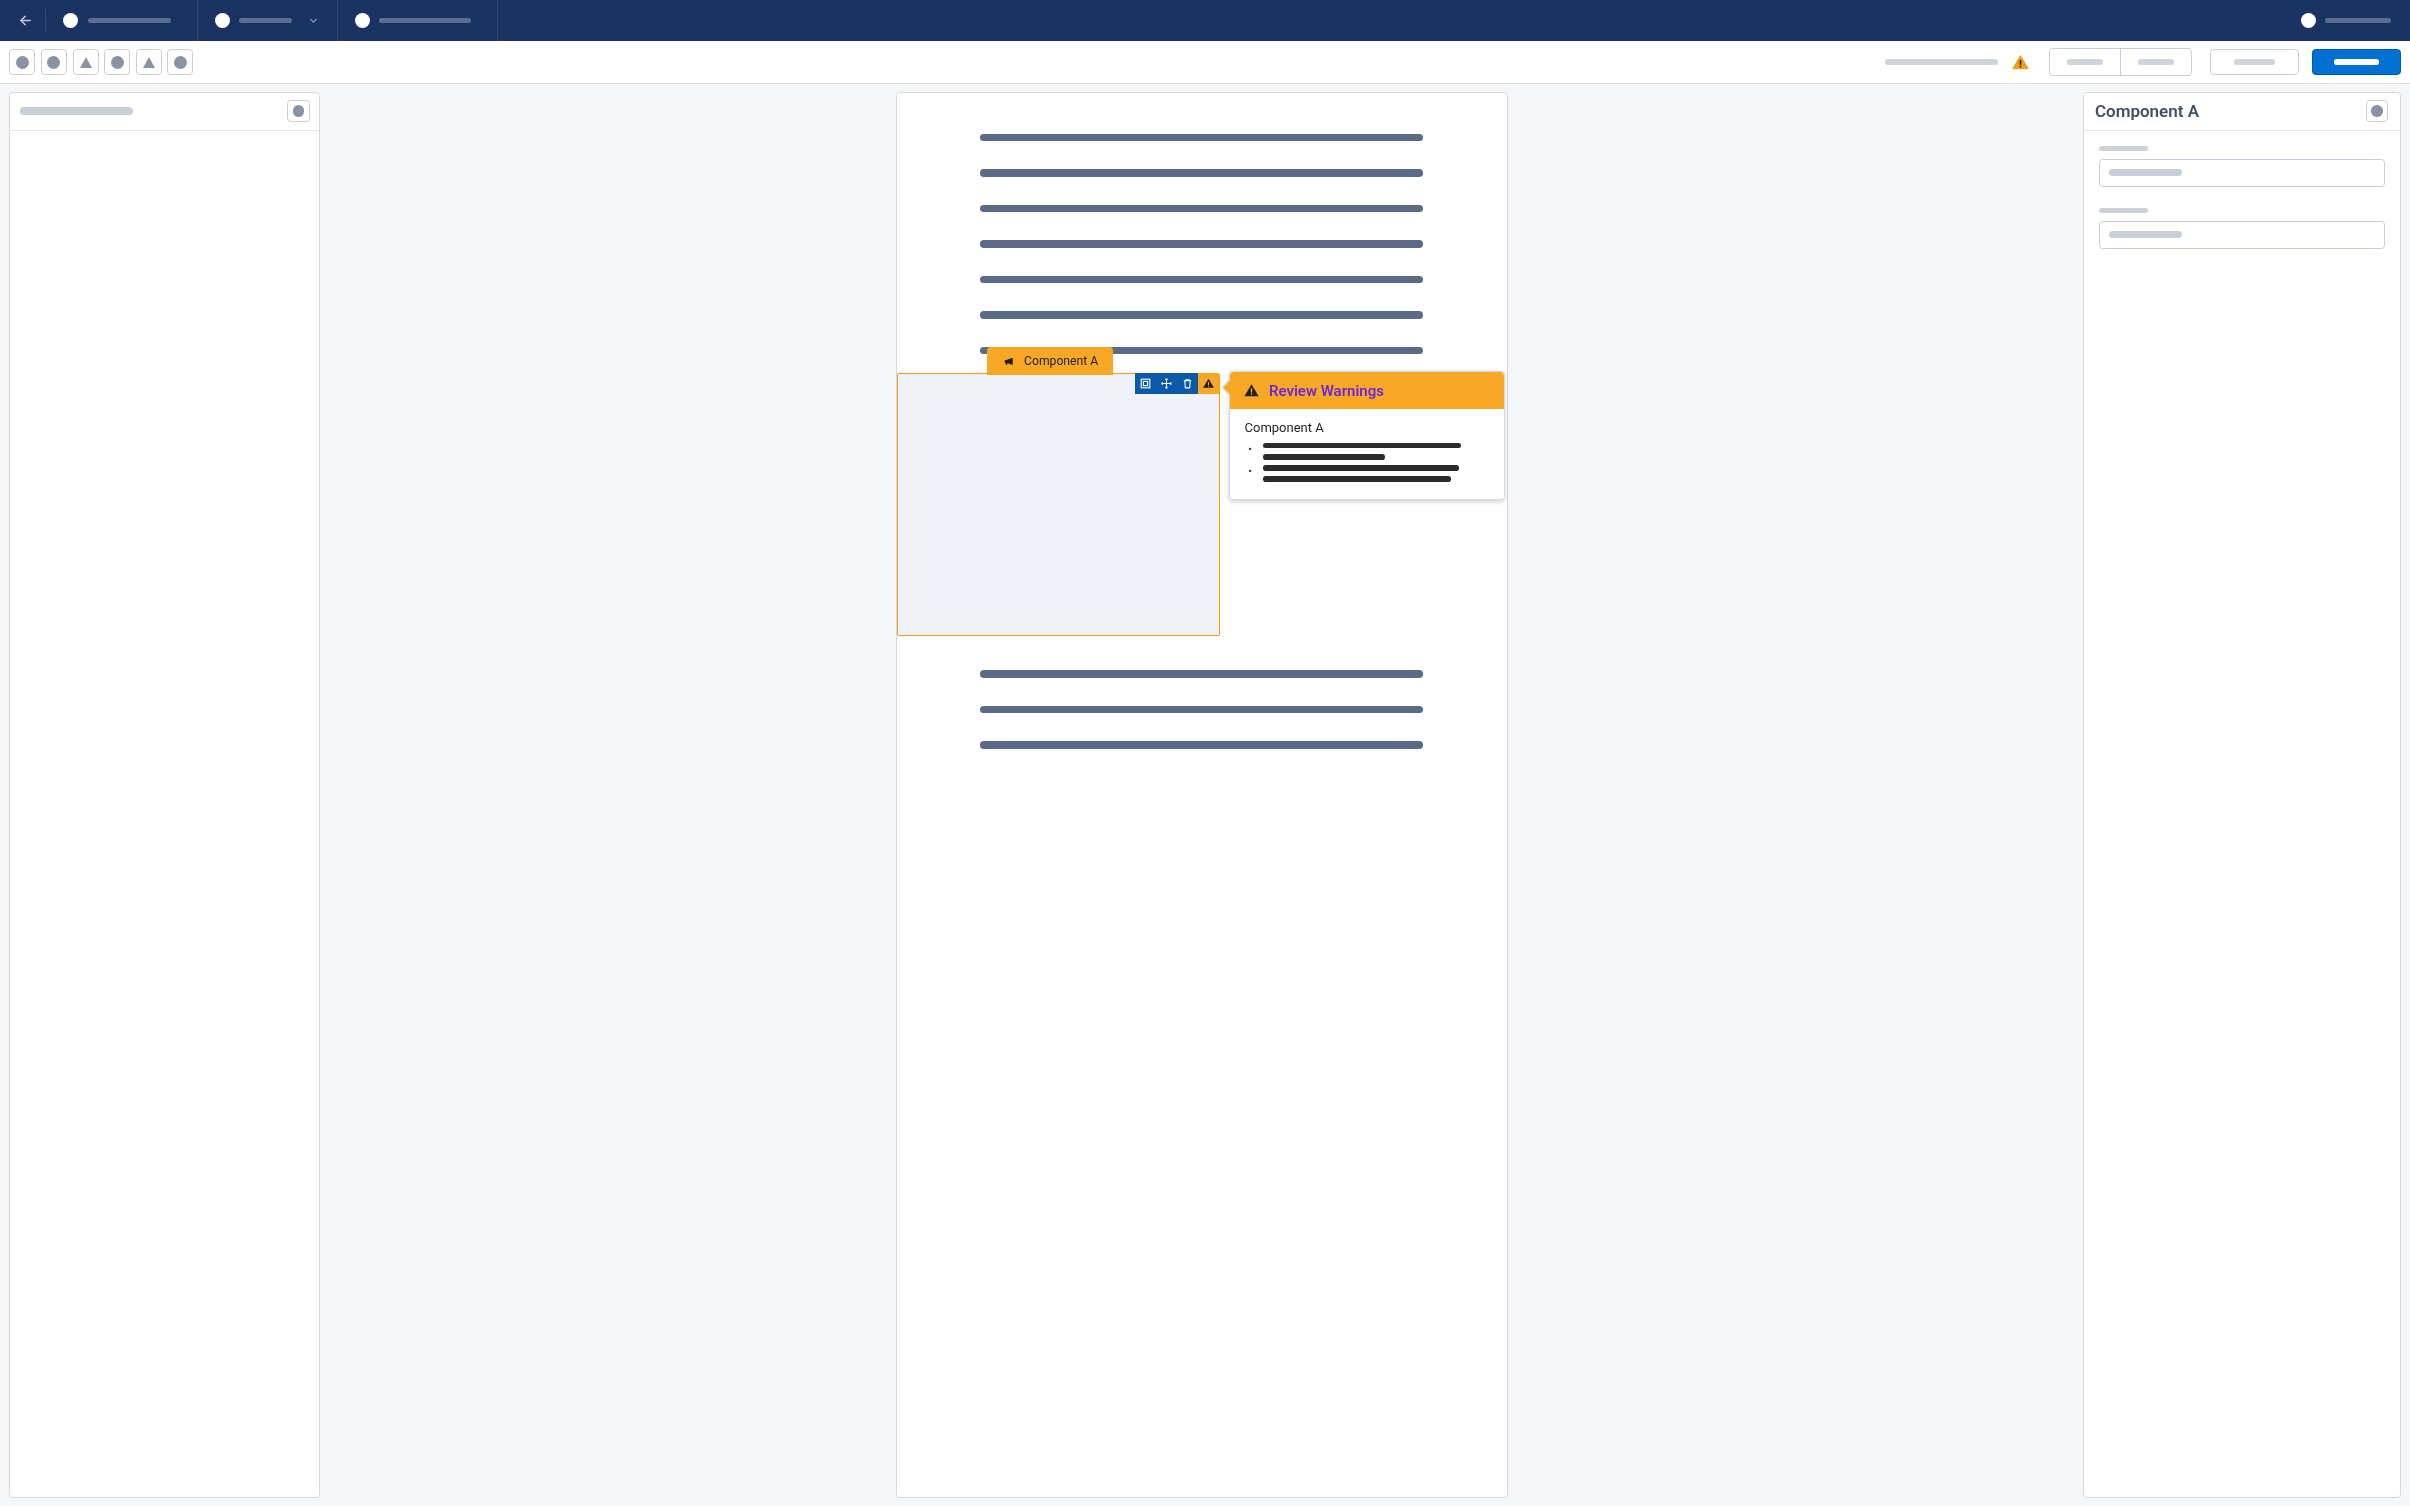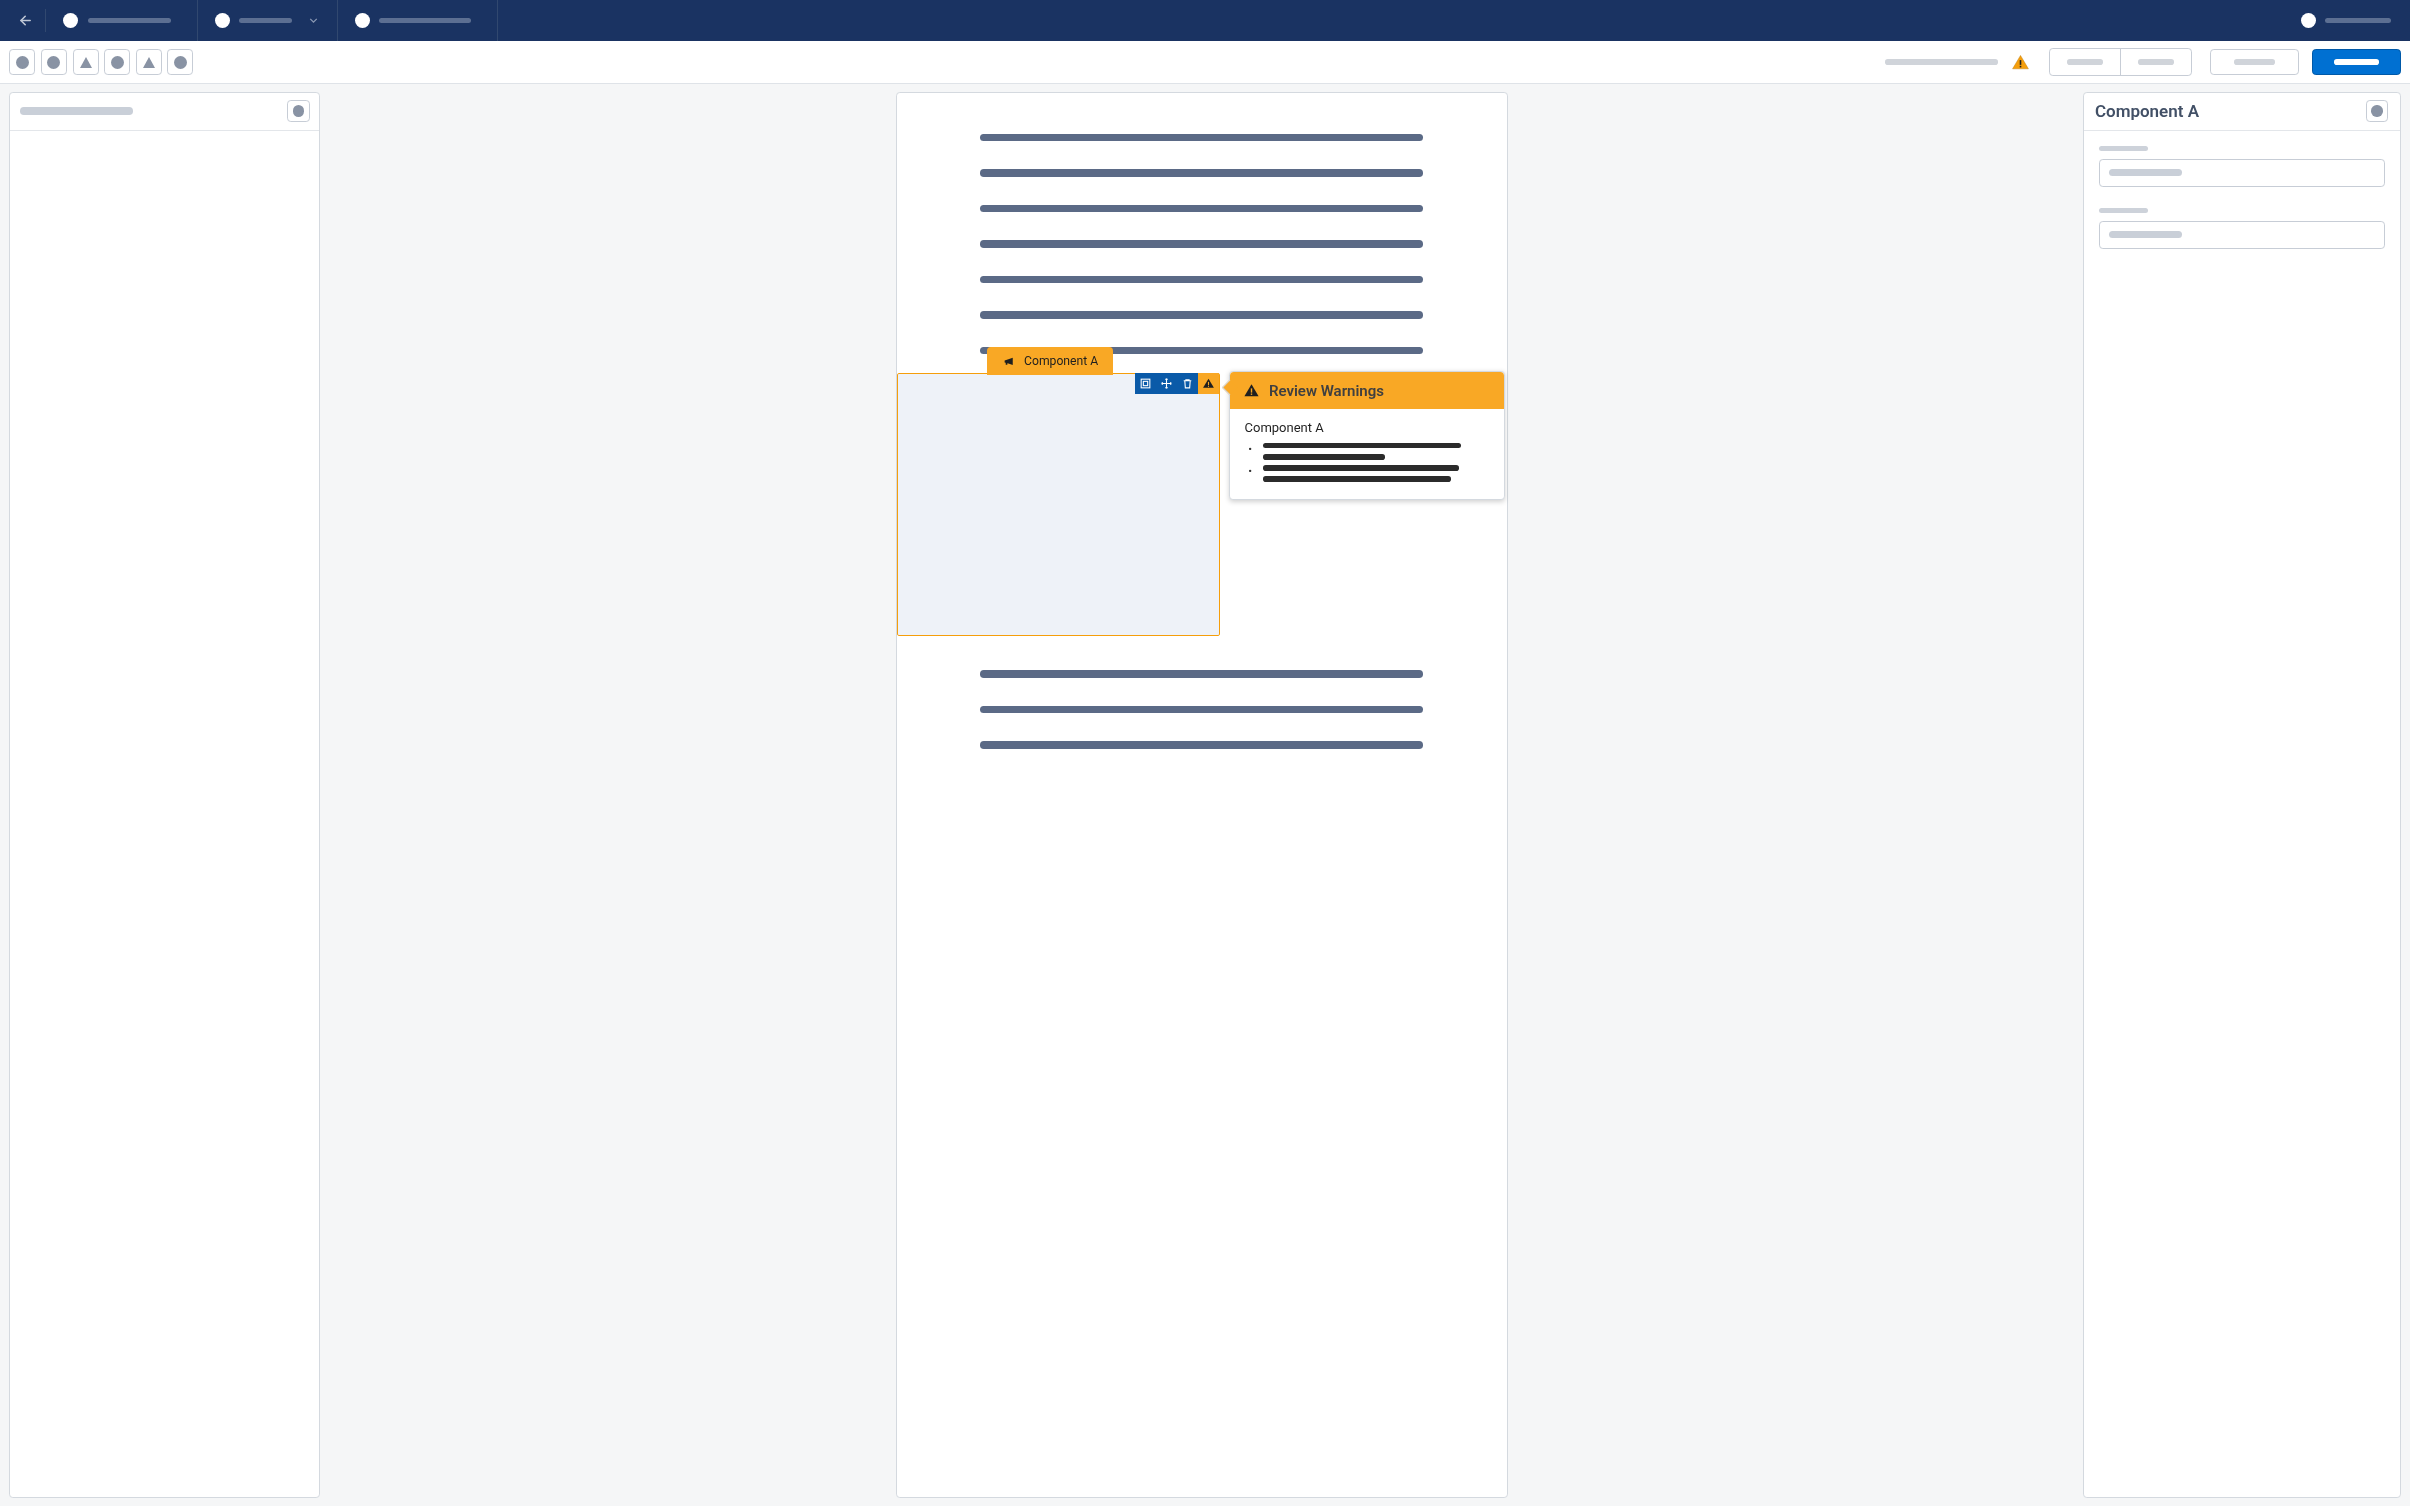--- a/index.html
+++ b/index.html
@@ -63,21 +63,21 @@
 .component-selected { position:relative; margin:19px auto 0 0; margin-left:0; width:323px; height:263px; border:1.9px solid #f59e0b; background:#eef2f8; border-radius:1.9px; }
 .component-wrapper { position:relative; margin-top:17px; }
 
 .action-bar { position:absolute; top:-0.9px; right:-0.9px; height:21px; display:flex; }
 .action-btn { width:21px; height:21px; background:#0a5aa8; display:flex; align-items:center; justify-content:center; }
 .action-btn svg { width:13px; height:13px; }
 .action-btn.warn { background:#f9a825; }
 .action-btn.warn svg { width:13px; height:13px; }
 
 .popover { position:absolute; top:-2.8px; left:331px; width:276px; background:#fff; border:0.9px solid #d4d9df; border-radius:3.8px; box-shadow:0 1.9px 5.6px rgba(0,0,0,.18); overflow:visible; }
-.popover .pop-header { background:#f9a825; padding:9.4px 13px; display:flex; align-items:center; gap:9.4px; font-size:15px; font-weight:600; color:#404040; border-radius:3.8px 3.8px 0 0; }
+.popover .pop-header { background:#f9a825; padding:9.4px 13px; display:flex; align-items:center; gap:9.4px; font-size:15px; font-weight:600; color:#6d28d9; border-radius:3.8px 3.8px 0 0; }
 .popover .pop-body { padding:11.3px 15px; color:#1f1f1f; }
 .popover .pop-body .pop-title { font-size:13px; margin-bottom:7.5px; }
 .popover ul { list-style:none; padding-left:1.9px; }
 .popover li { position:relative; padding-left:17px; margin-bottom:5.6px; }
 .popover li::before { content:"•"; position:absolute; left:1.9px; top:0; font-size:11.3px; color:#333; }
 .popover .line { height:5.6px; background:#2b2b2b; border-radius:2.8px; }
 .popover .line.l1 { width:198px; margin-bottom:5.6px; }
 .popover .line.l2 { width:122px; }
 .popover .line.l3 { width:196px; margin-bottom:5.6px; }
 .popover .line.l4 { width:188px; }

